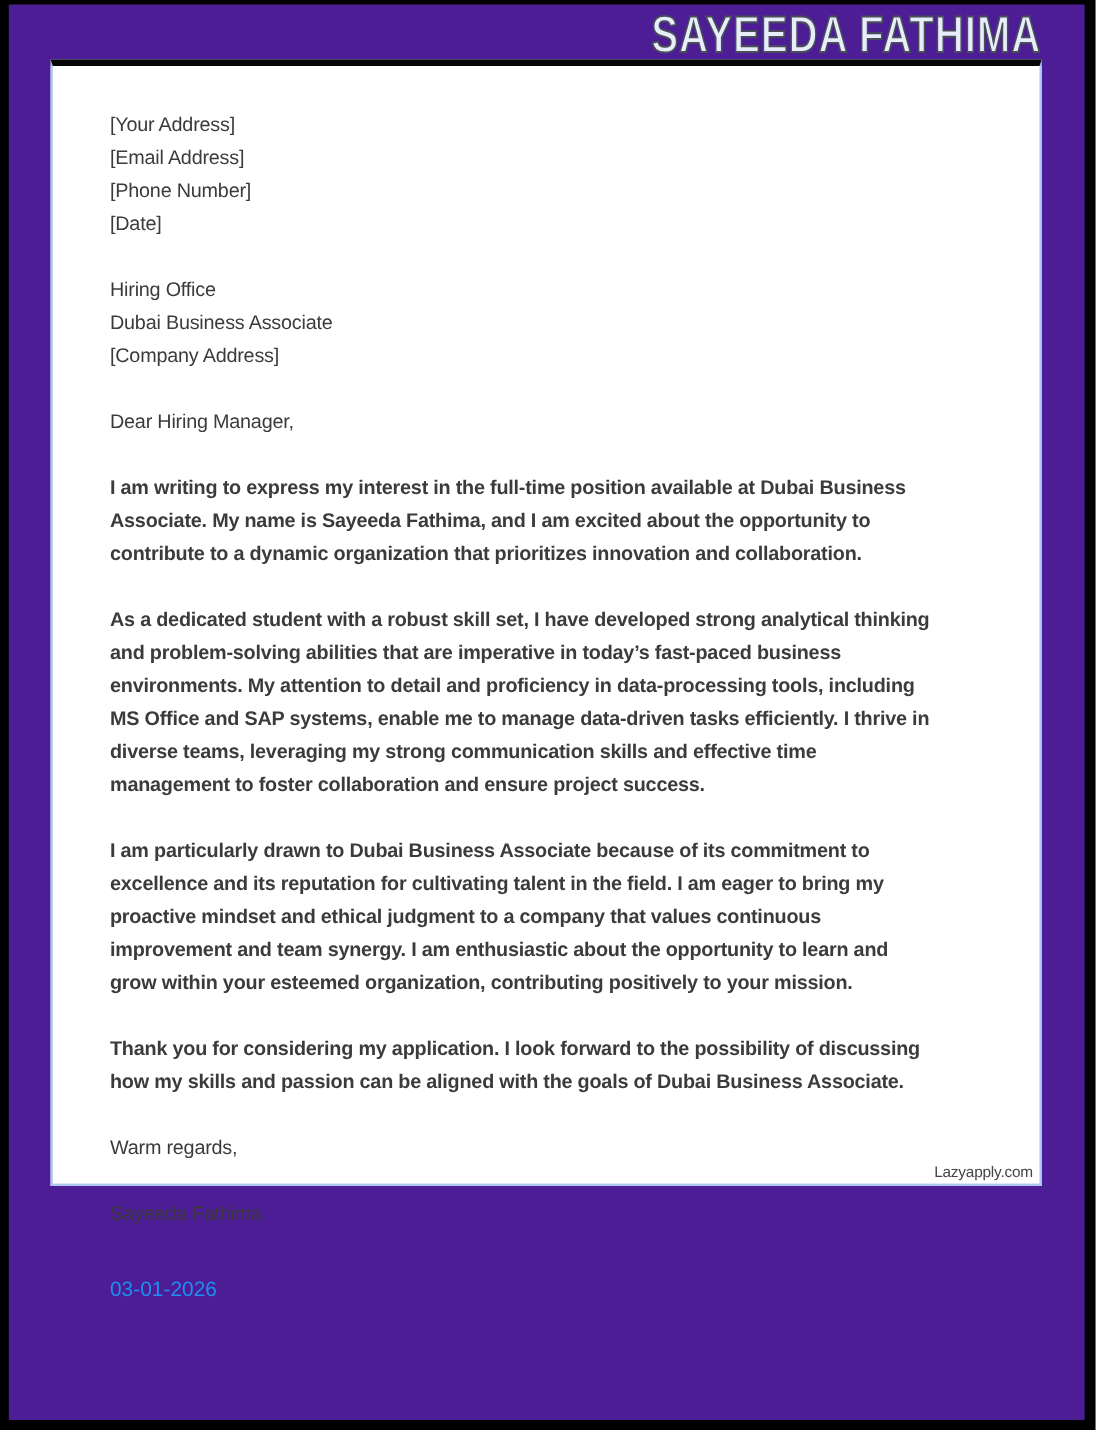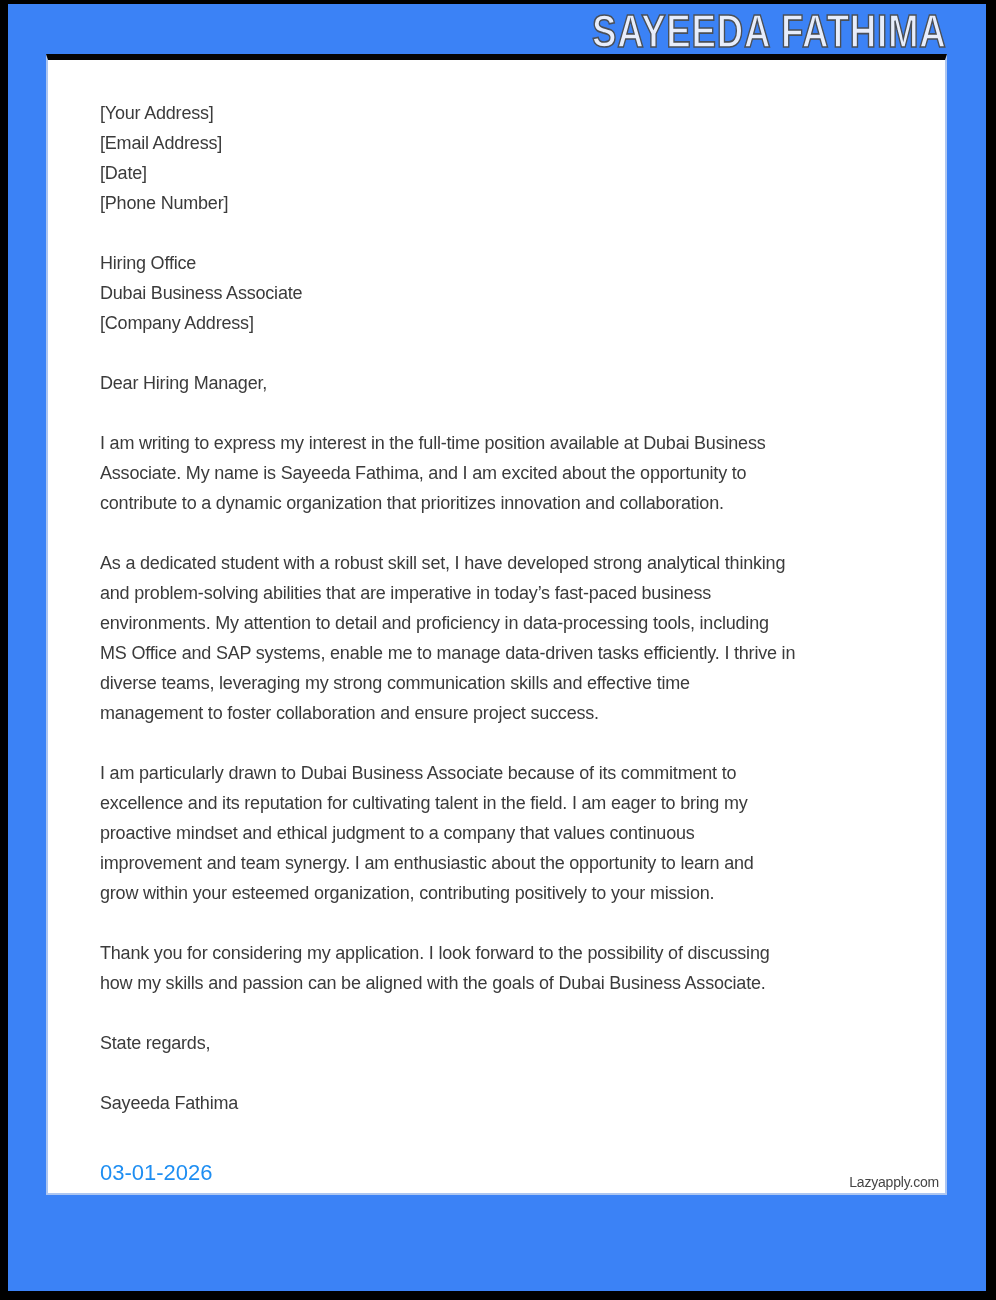--- a/index.html
+++ b/index.html
@@ -5,21 +5,21 @@
   html, body { margin: 0; padding: 0; }
   body {
     width: 996px; height: 1300px;
     position: relative;
     background: #e2e9fa;
     font-family: "Liberation Sans", sans-serif;
   }
   .frame {
     position: absolute; inset: 0;
     box-sizing: border-box;
-    background: #3b82f6;
+    background: #4c1d95;
     border-style: solid;
     border-color: #000;
     border-width: 4px 10px 9px 8px;
     padding-left: 12px;
   }
   .header {
     position: absolute;
     left: 38px; top: 0;
     width: 901px; height: 50px;
     display: flex;
@@ -36,40 +36,40 @@
     color: #e7edfb;
     -webkit-text-stroke: 1.7px #4a4f57;
     text-stroke: 1.7px #4a4f57;
     transform: scaleX(0.78);
     transform-origin: 100% 100%;
     white-space: nowrap;
   }
   .page {
     position: absolute;
     left: 38px; top: 50px;
-    width: 901px; height: 1141px;
+    width: 901px; height: 1024px;
     box-sizing: border-box;
     background: #ffffff;
     border: 2px solid #adc6f1;
     border-top: 6px solid #050505;
     padding: 38px 50px 0 52px;
   }
   .block {
     margin: 0 0 30px 0;
     font-size: 18px;
     line-height: 30px;
     letter-spacing: -0.2px;
     color: #3b3b3b;
   }
-  .para { white-space: pre; }
+  .para { white-space: pre; font-weight: bold; }
   .line { height: 30px; }
   .date-line {
     margin-top: 40px;
     color: #1e8ef2;
-    font-size: 22px;
+    font-size: 19px;
     line-height: 30px;
     letter-spacing: 0;
   }
   .footer-brand {
     position: absolute;
     right: 6px; bottom: 3px;
     font-size: 14px;
     color: #454545;
     letter-spacing: -0.2px;
   }
@@ -81,22 +81,22 @@
 
   <div class="header">
     <div class="header-name">SAYEEDA FATHIMA</div>
   </div>
 
   <div class="page">
 
     <div class="block">
       <div class="line">[Your Address]</div>
       <div class="line">[Email Address]</div>
+      <div class="line">[Phone Number]</div>
       <div class="line">[Date]</div>
-      <div class="line">[Phone Number]</div>
     </div>
 
     <div class="block">
       <div class="line">Hiring Office</div>
       <div class="line">Dubai Business Associate</div>
       <div class="line">[Company Address]</div>
     </div>
 
     <div class="block">Dear Hiring Manager,</div>
 
@@ -113,21 +113,21 @@
 
     <div class="block para">I am particularly drawn to Dubai Business Associate because of its commitment to
 excellence and its reputation for cultivating talent in the field. I am eager to bring my
 proactive mindset and ethical judgment to a company that values continuous
 improvement and team synergy. I am enthusiastic about the opportunity to learn and
 grow within your esteemed organization, contributing positively to your mission.</div>
 
     <div class="block para">Thank you for considering my application. I look forward to the possibility of discussing
 how my skills and passion can be aligned with the goals of Dubai Business Associate.</div>
 
-    <div class="block">State regards,</div>
+    <div class="block">Warm regards,</div>
 
     <div class="block">Sayeeda Fathima</div>
 
     <div class="date-line">03-01-2026</div>
 
     <div class="footer-brand">Lazyapply.com</div>
 
   </div>
 
 </div>

